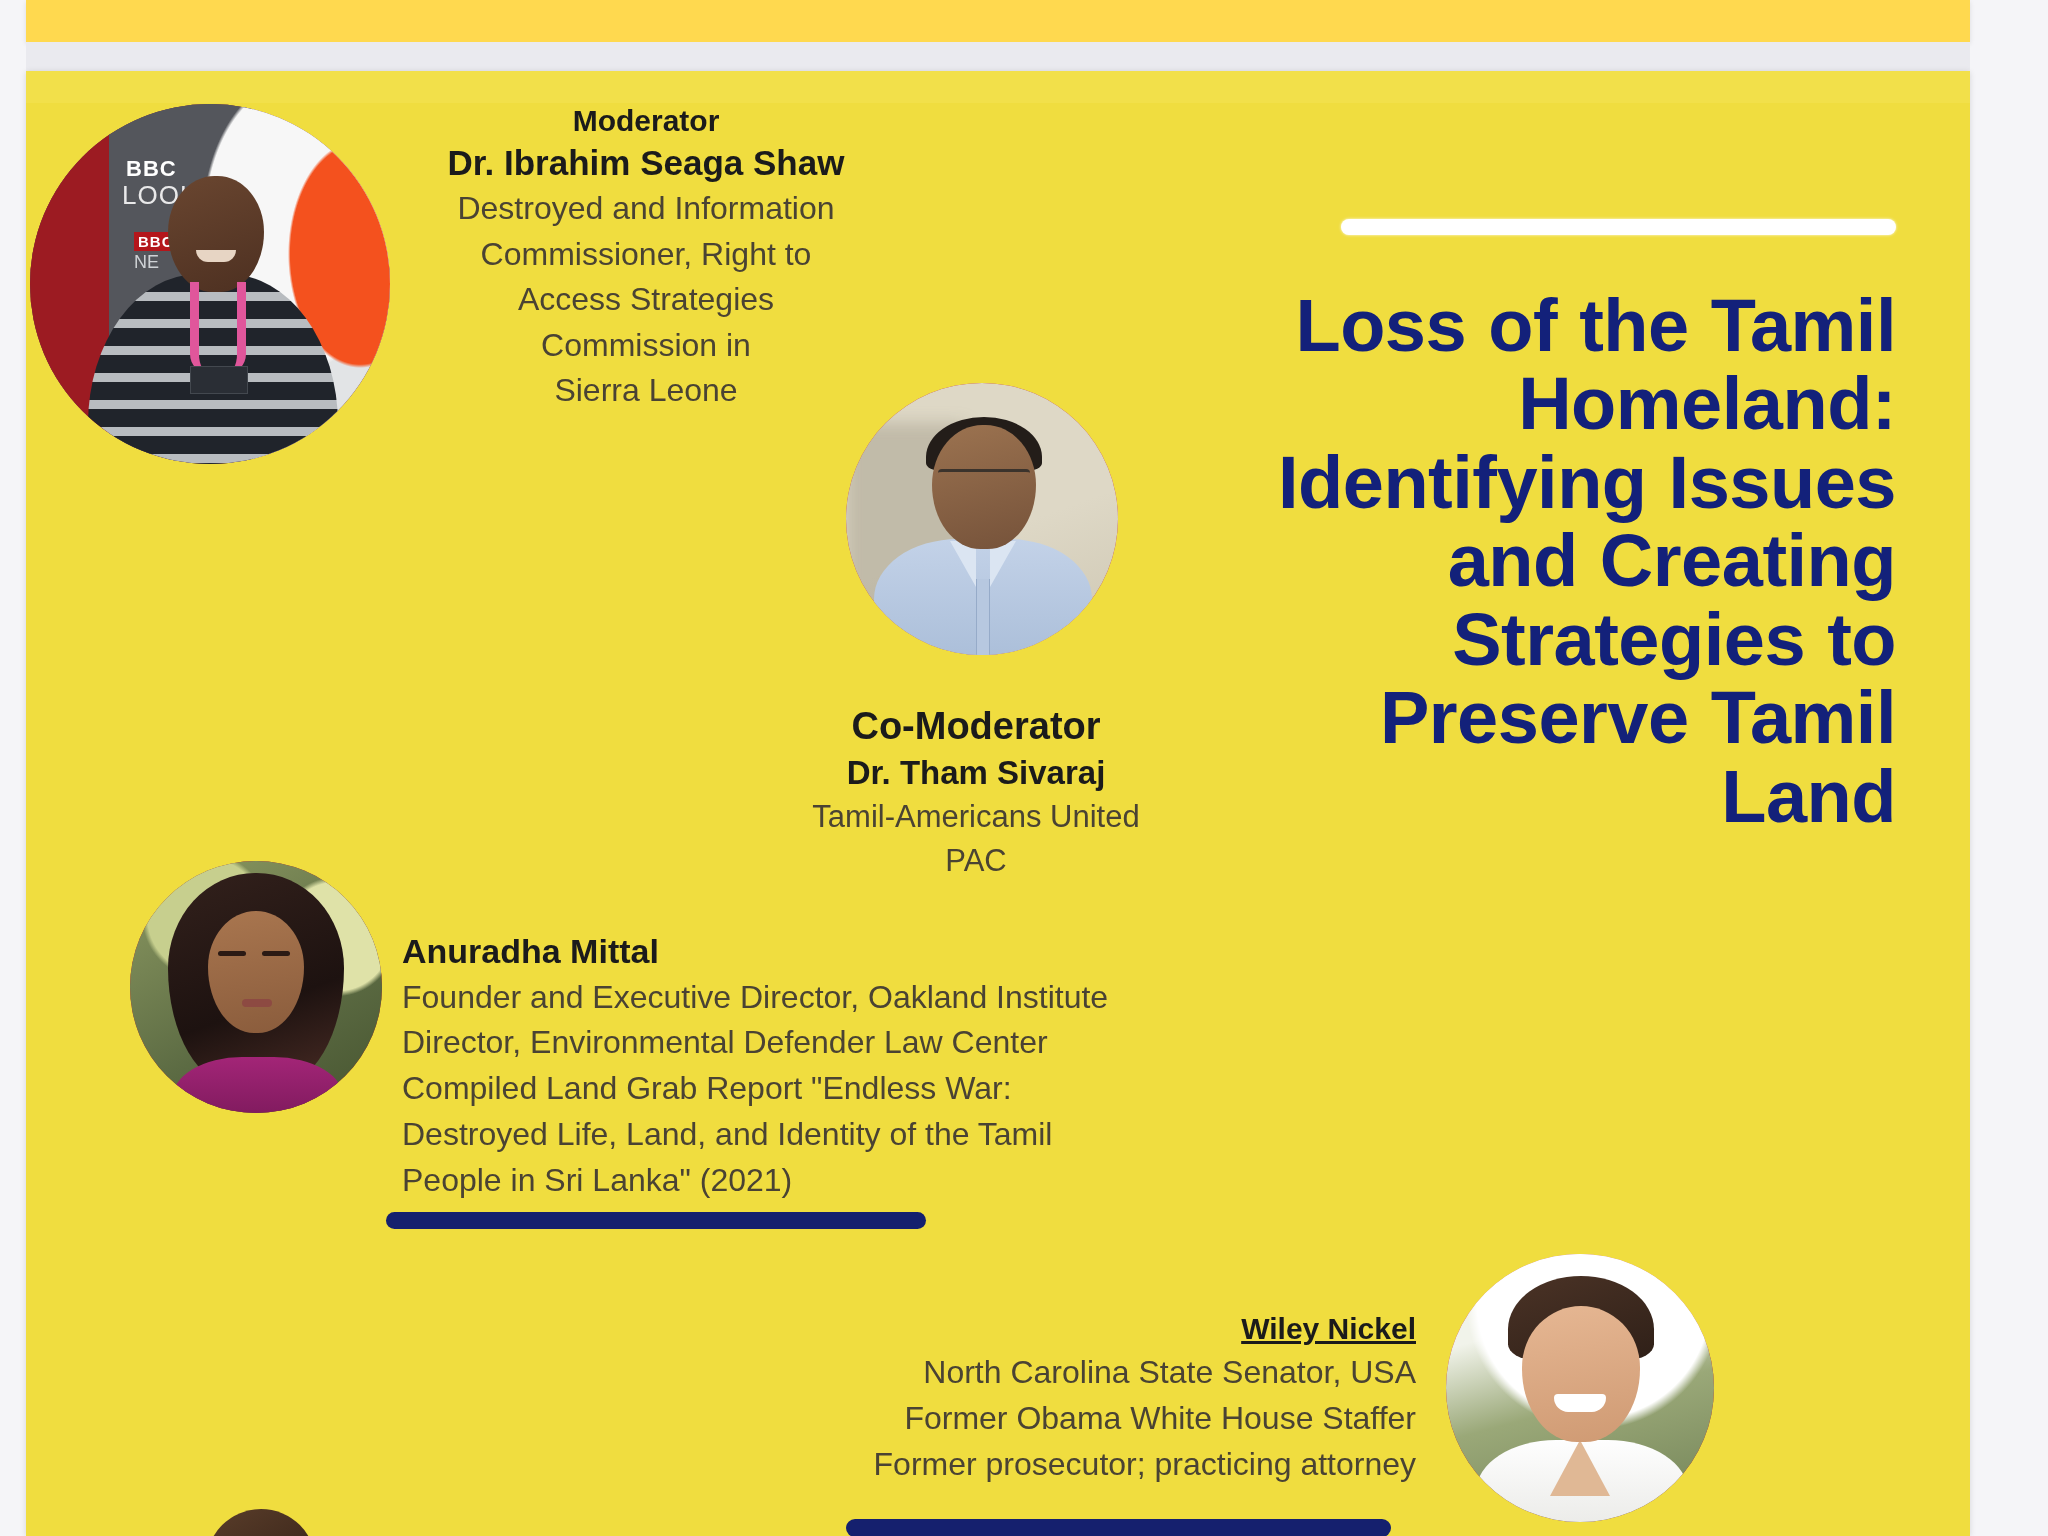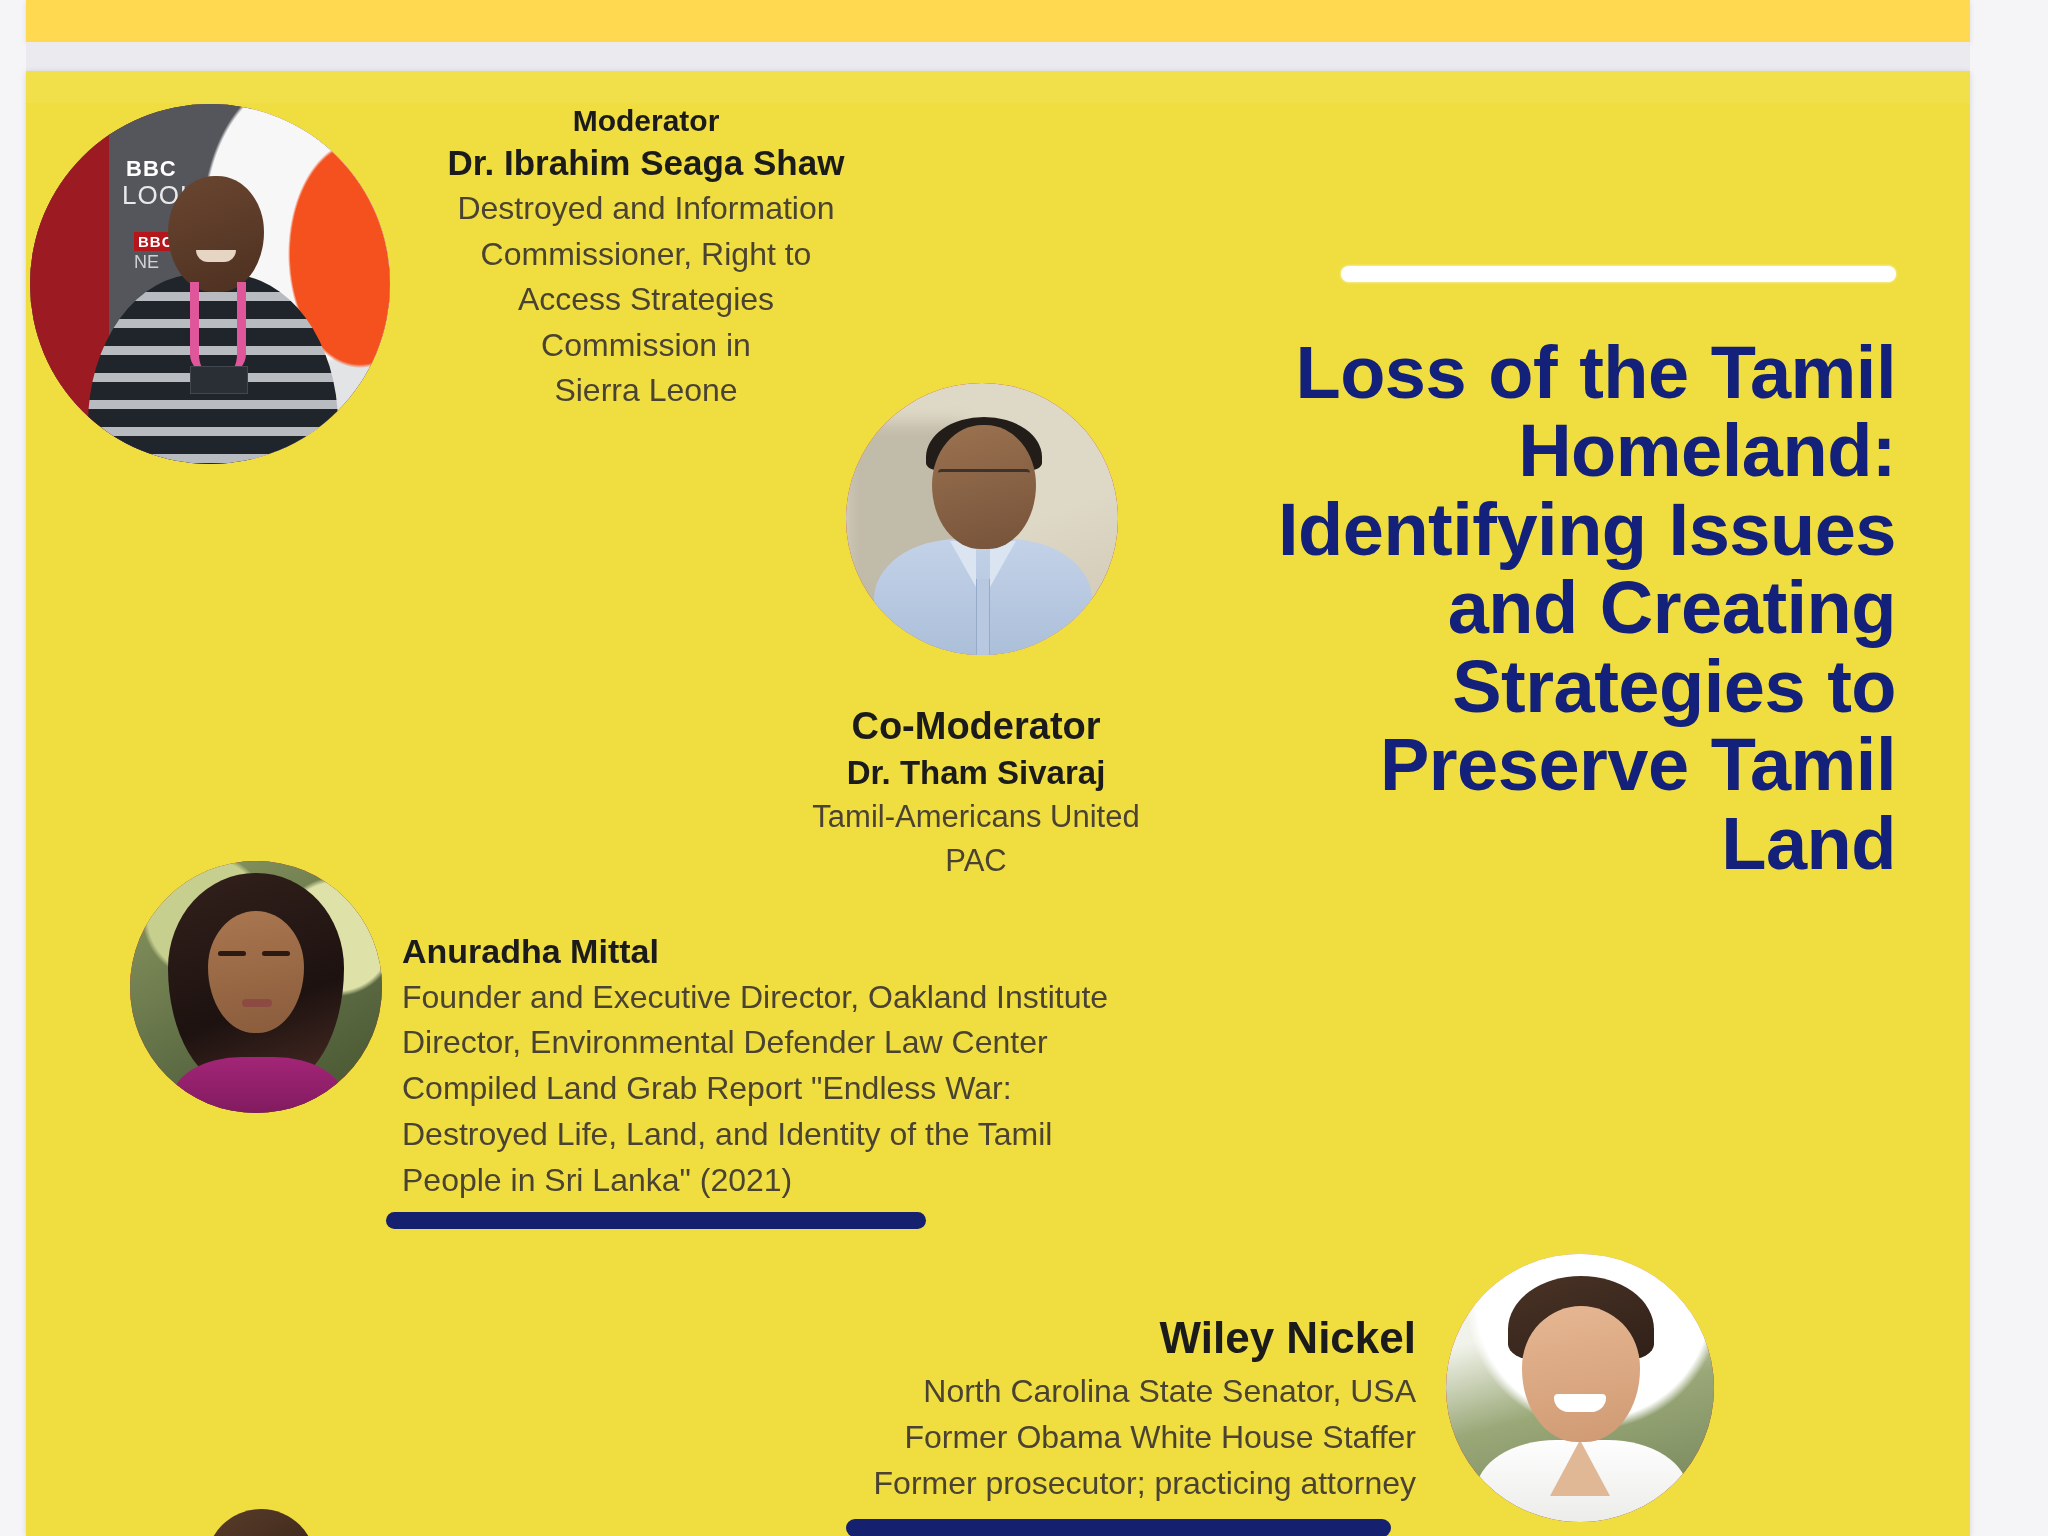--- a/index.html
+++ b/index.html
@@ -274,35 +274,34 @@
     position: absolute; left: 360px; top: 1141px;
     width: 540px; height: 17px;
     background: #15206e; border-radius: 10px;
   }
 
   
   #block-wiley {
     position: absolute; left: 580px; top: 1238px; width: 810px;
     text-align: right;
   }
-  #block-wiley .pname { font-size: 44px; line-height: 1.34; }
+  #block-wiley .pname { font-size: 30px; line-height: 1.34; text-decoration: underline; }
   #block-wiley .bio   { font-size: 32px; line-height: 1.44; }
 
   
   #rule-navy-bottom {
     position: absolute; left: 820px; top: 1448px;
     width: 545px; height: 18px;
     background: #15206e; border-radius: 10px;
   }
 
   
   #title-wrap {
     position: absolute; left: 1150px; top: 148px; width: 720px;
     text-align: right;
-    margin-top: 47px;
   }
   #title-rule {
     width: 555px; height: 16px; background: #ffffff;
     border-radius: 9px; margin: 0 0 52px auto;
     box-shadow: 0 0 3px rgba(255,255,255,.9);
   }
   #title-text {
     font-family: "Liberation Sans", sans-serif;
     font-weight: 700;
     font-size: 74px;

